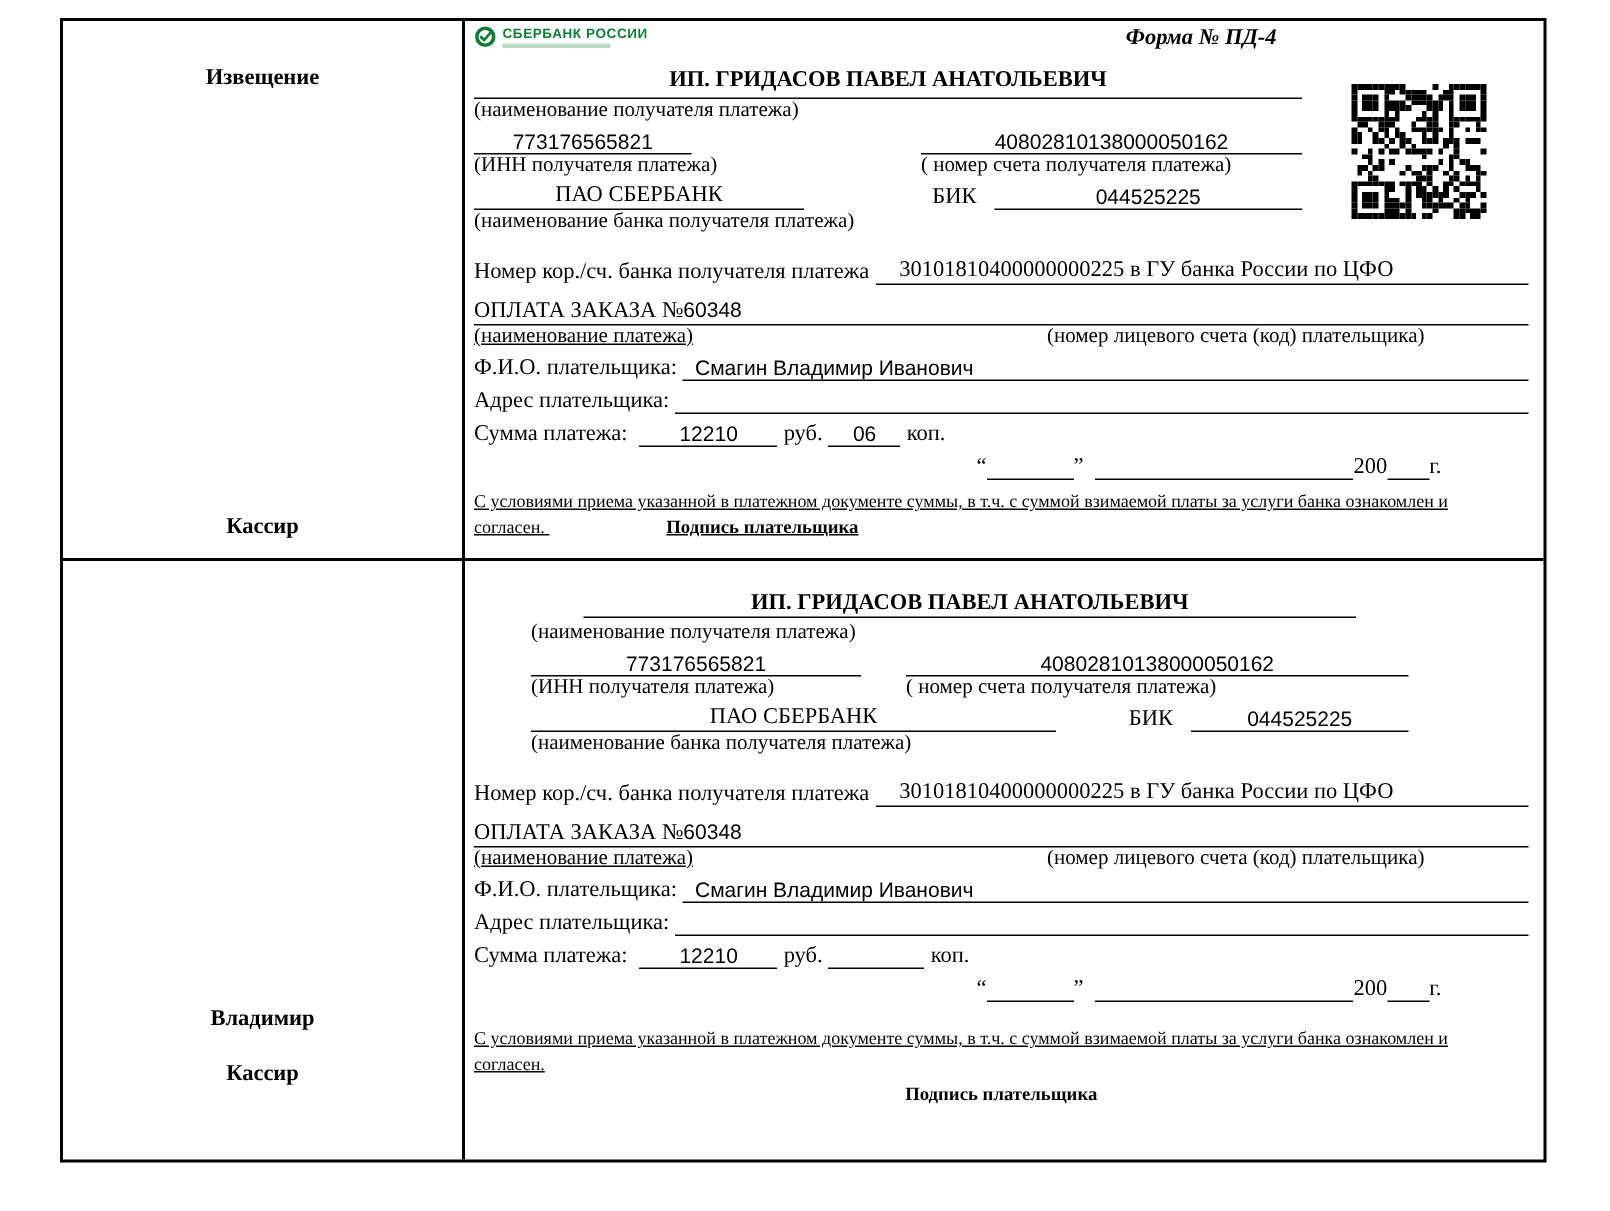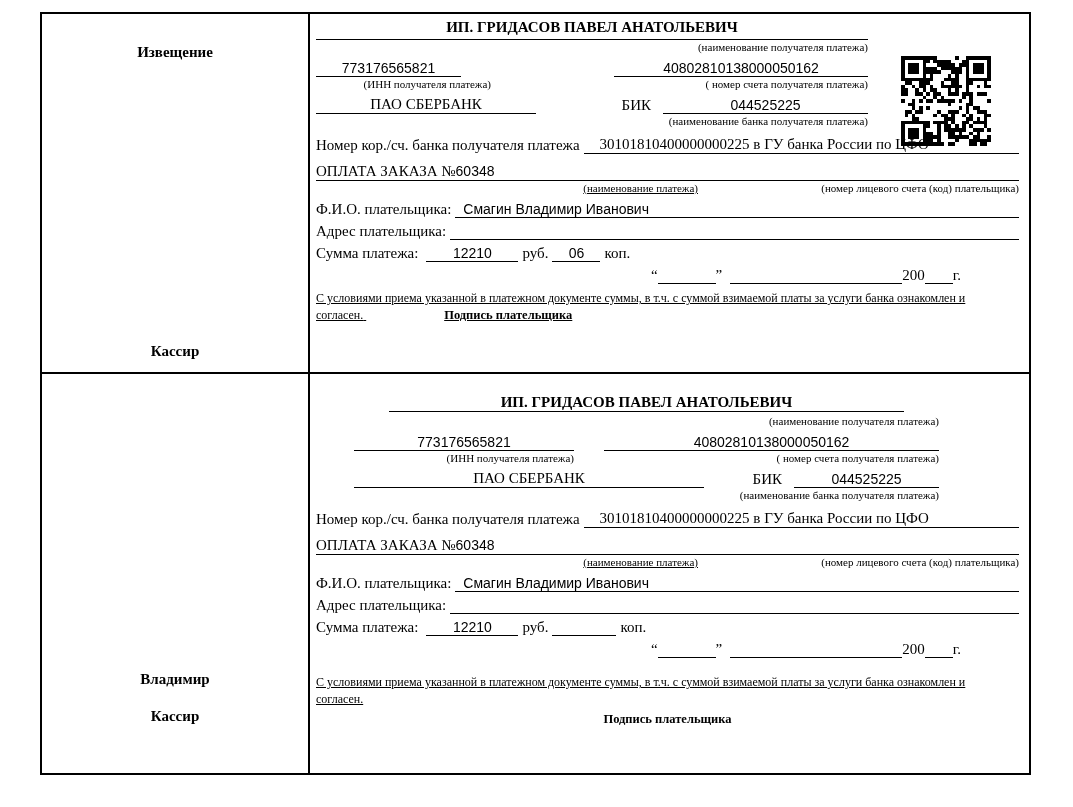--- a/index.html
+++ b/index.html
@@ -26,40 +26,40 @@
   .form-no{font-weight:bold;font-style:italic;font-size:15px;margin-right:168px;white-space:nowrap;}
 
   .qr{position:absolute;top:42px;right:38px;width:90px;height:90px;
       display:grid;grid-template-columns:repeat(25,1fr);grid-template-rows:repeat(25,1fr);}
   .qr i{display:block;}
   .qr i.b{background:#000;}
 
   .u{border-bottom:1px solid #000;}
   .center{text-align:center;}
   .bold{font-weight:bold;}
-  .cap{font-size:11px;text-align:right;line-height:15px;}
+  .cap{font-size:14px;text-align:left;line-height:15px;}
   .line{display:flex;align-items:flex-end;}
   .sp{flex:1;}
   .val{font-family:"Liberation Sans","DejaVu Sans",sans-serif;font-size:14px;}
 
   .upper{width:552px;}
   .sec-receipt .upper{width:585px;margin-left:38px;}
   .recip{height:20px;font-size:15px;margin-top:2px;}
   .sec-receipt .recip-inner{width:515px;margin:0 auto;}
 
   .f-inn{width:145px;}           .sec-receipt .f-inn{width:220px;}
   .f-acct{width:254px;text-align:center;}          .sec-receipt .f-acct{width:335px;}
   .f-capinn{width:175px;}        .sec-receipt .f-capinn{width:220px;}
   .f-capacct{width:254px;}       .sec-receipt .f-capacct{width:335px;}
   .f-bank{width:220px;}          .sec-receipt .f-bank{width:350px;}
   .f-bik{width:205px;margin-left:12px;} .sec-receipt .f-bik{width:145px;margin-left:12px;}
   .biklbl{margin-left:8px;}
 
   .vline{height:21px;margin-top:1px;}
-  .corr{margin-top:3px;height:22px;}
+  .corr{margin-top:13px;height:22px;}
   .corr .cv{flex:1;padding-left:16px;white-space:nowrap;overflow:hidden;}
   .purpose{margin-top:4px;height:23px;}
   .f-purpose{width:382px;white-space:nowrap;}
   .f-pacct{flex:1;}
   .f-cappay{width:382px;text-decoration:underline;}
   .f-capacct2{flex:1;}
   .payer{height:22px;}
   .payer .pv{flex:1;padding-left:8px;}
   .lbl{white-space:nowrap;padding-right:4px;}
   .amount{height:22px;}
@@ -83,20 +83,33 @@
 <div class="page">
   <div class="doc">
 
     <div class="sec sec-notice">
       <div class="leftcol">
         <div class="bold">Извещение</div>
         <div class="bold">Кассир</div>
       </div>
       <div class="rightcol">
 
+        <div class="hdr">
+          <div class="logo">
+            <svg width="15" height="15" viewBox="0 0 20 20">
+              <circle cx="10" cy="10" r="7.5" fill="none" stroke="#0f7d3a" stroke-width="3.2"></circle>
+              <path d="M5.5 9.5 l3.5 3.5 6.5-7.5" stroke="#0f7d3a" stroke-width="2.4" fill="none"></path>
+            </svg>
+            <div class="logo-text">
+              <span class="logo-name">СБЕРБАНК РОССИИ</span>
+              <i class="logo-sub"></i>
+            </div>
+          </div>
+          <div class="form-no">Форма № ПД-4</div>
+        </div>
 
         <div class="qr">
             <i class="b"></i>
             <i class="b"></i>
             <i class="b"></i>
             <i class="b"></i>
             <i class="b"></i>
             <i class="b"></i>
             <i class="b"></i>
             <i class="b"></i>

